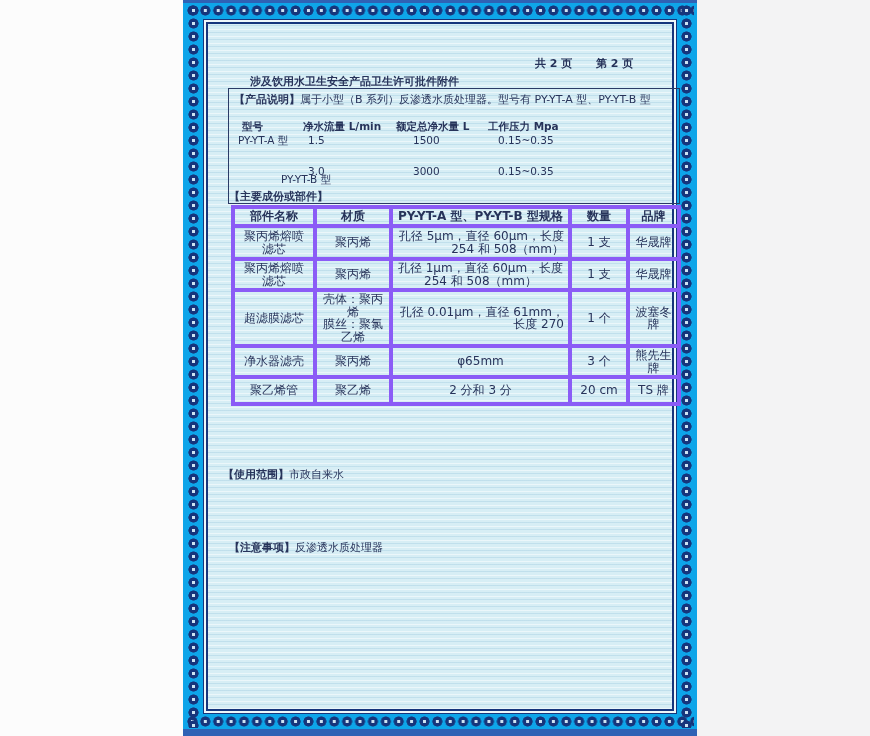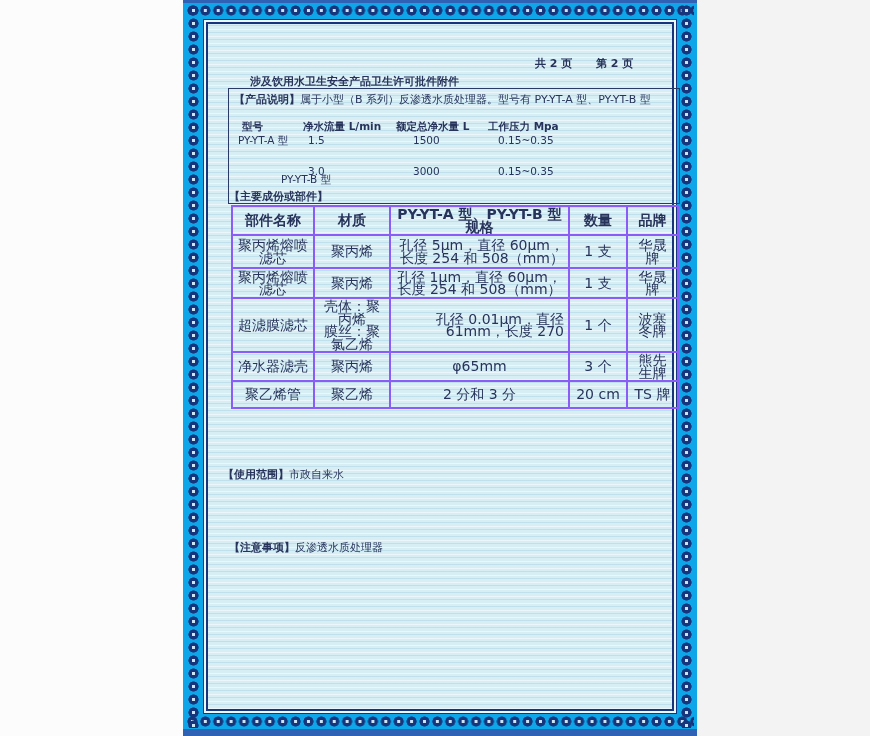--- a/index.html
+++ b/index.html
@@ -50,22 +50,22 @@
     position:absolute; left:45px; top:88px; width:452px; height:116px;
     border:1px solid #2a3a66;
   }
   .mcell { position:absolute; font-size:10.5px; line-height:12px; white-space:nowrap;text-align:center; }
   
   table.comp {
     position:absolute; left:48px; top:205px; width:446px;
     border-collapse:collapse; table-layout:fixed;
   }
   table.comp td, table.comp th {
-    border:2px solid #8b5cf6;
-    font-size:14px; line-height:12.5px; font-weight:normal;
+    border:4px solid #8b5cf6;
+    font-size:12px; line-height:12.5px; font-weight:normal;
     text-align:center; vertical-align:middle;
     padding:1px 4px; white-space:pre-line; overflow:hidden;margin-top:32px;
   }
   table.comp th { font-weight:bold; height:19px; }
   table.comp td.l { text-align:right; }
 </style>
 </head>
 <body>
 
 <div class="page">

